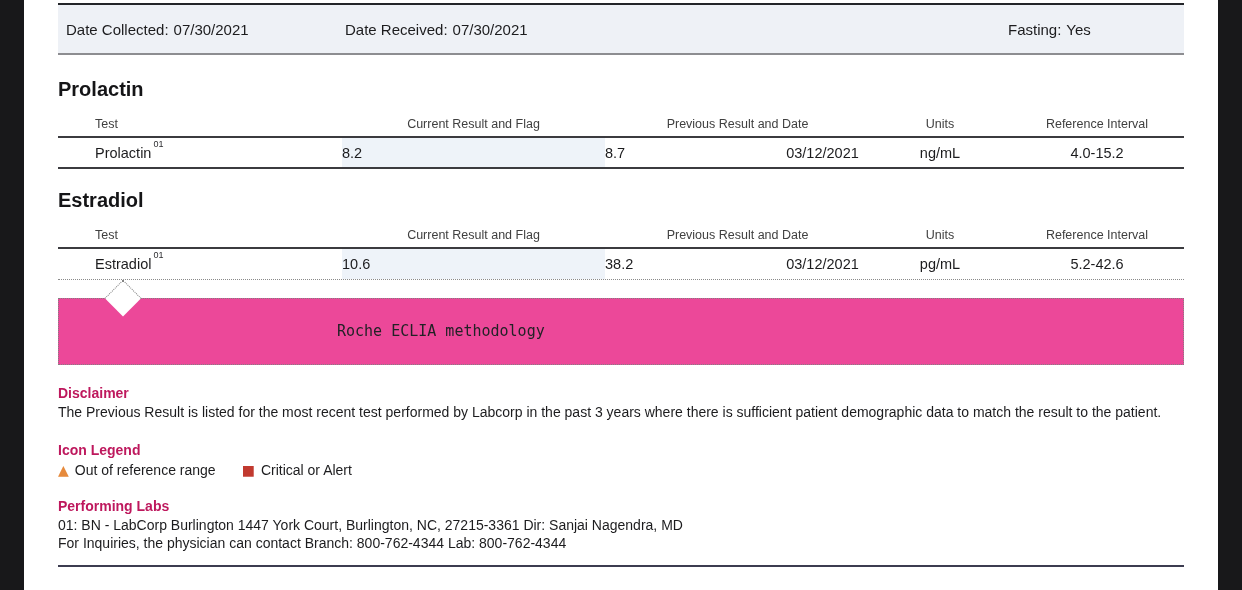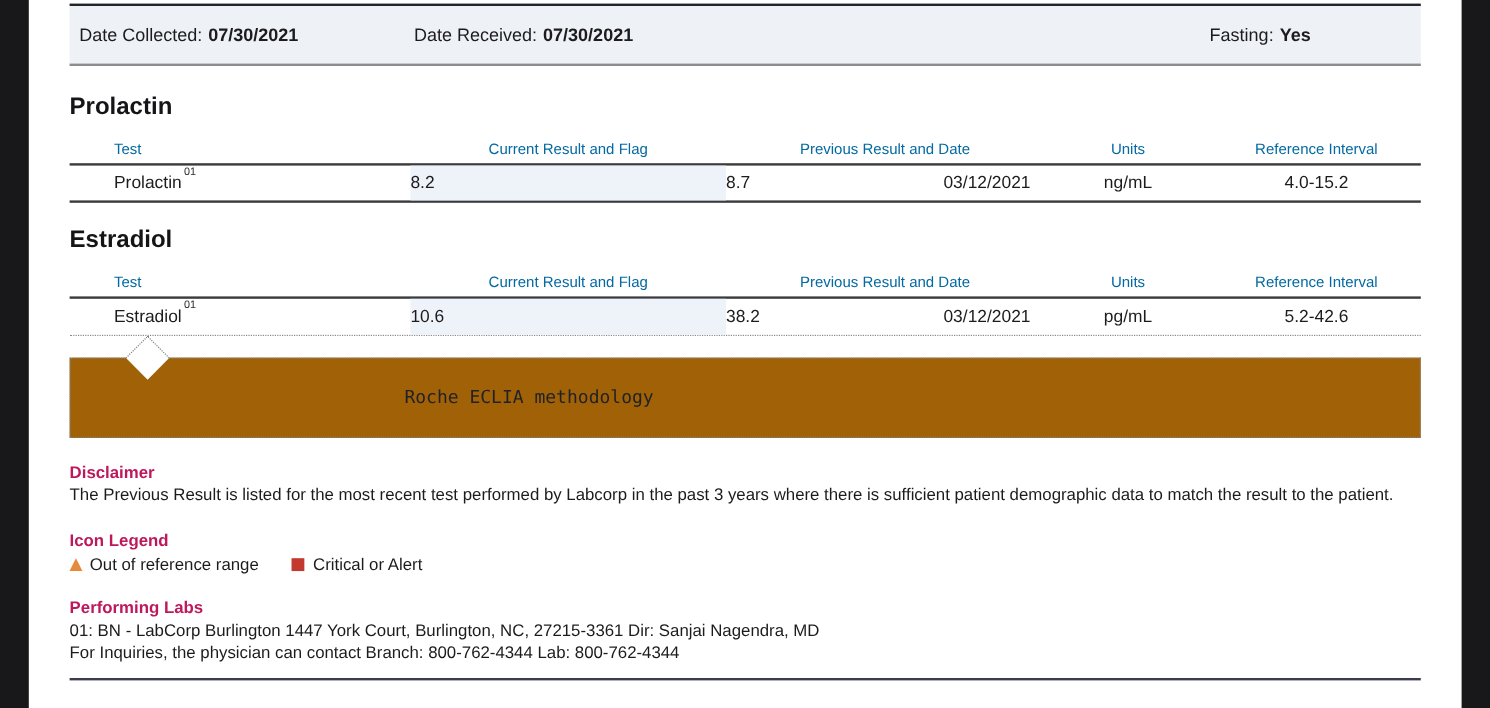--- a/index.html
+++ b/index.html
@@ -25,41 +25,41 @@
     background:#eef1f6;
     border-top:2px solid #232529;
     border-bottom:2px solid #8d8d91;
     font-size:15px;
   }
   .info-field {
     position:absolute; top:0; bottom:0;
     display:flex; align-items:center; gap:5px;
     white-space:nowrap;
   }
-  .info-field b { font-weight:700; }
+  .info-field b { font-weight:400; }
   .f-collected { left:8px; }
   .f-received  { left:287px; }
   .f-reported  { left:552px; }
   .f-fasting   { left:950px; }
 
   
   .section-title {
     margin:22px 0 0 34px;
     font-size:20px; line-height:24px;
     font-weight:700; color:#151517;
   }
   .section-title.second { margin-top:19px; }
 
   
   .result-table { margin:16px 0 0 34px; width:1126px; }
   .thead {
     display:flex; align-items:flex-end;
     padding-bottom:5px;
     border-bottom:2px solid #3b3b3f;
-    font-size:12.5px; color:#0369a1;
+    font-size:12.5px; color:#404040;
   }
   .trow {
     display:flex; align-items:center;
     height:31px;
     border-bottom:2px solid #3b3b3f;
     font-size:14.5px; color:#1c1c1e;
   }
   .trow.dotted-bottom { border-bottom:1px dotted #8a8a8a; }
   .col-test     { width:284px; padding-left:37px; text-align:left; }
   .col-current  { width:263px; text-align:center; }
@@ -78,21 +78,21 @@
     position:relative; top:-5px; margin-left:2px;
     color:#2d2d30;
   }
 
   
   .callout {
     position:relative;
     margin:18px 0 0 34px;
     width:1126px; height:67px;
     border:1px dotted #828282;
-    background:#a16207;
+    background:#ec4899;
   }
   .callout-caret {
     position:absolute; top:-14px; left:51px;
     width:26px; height:26px;
     background:#ffffff;
     border-top:1px dotted #828282;
     border-left:1px dotted #828282;
     transform:rotate(45deg);
   }
   .callout-text {

